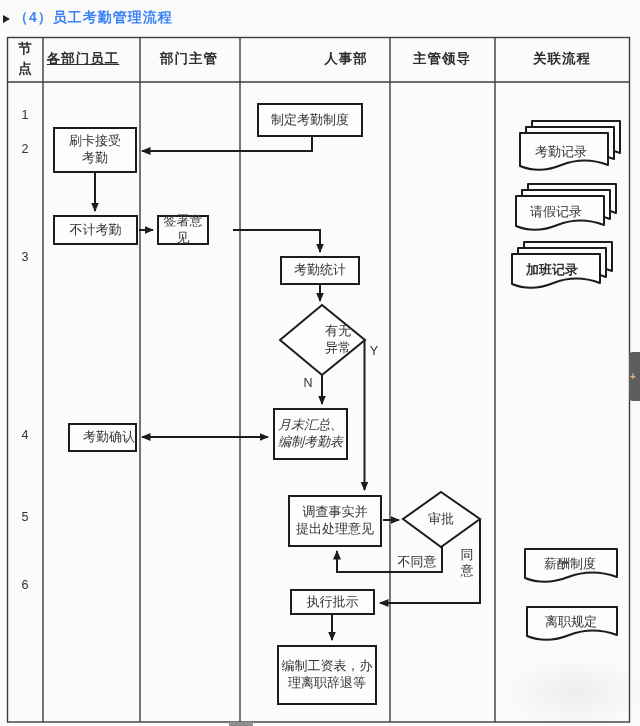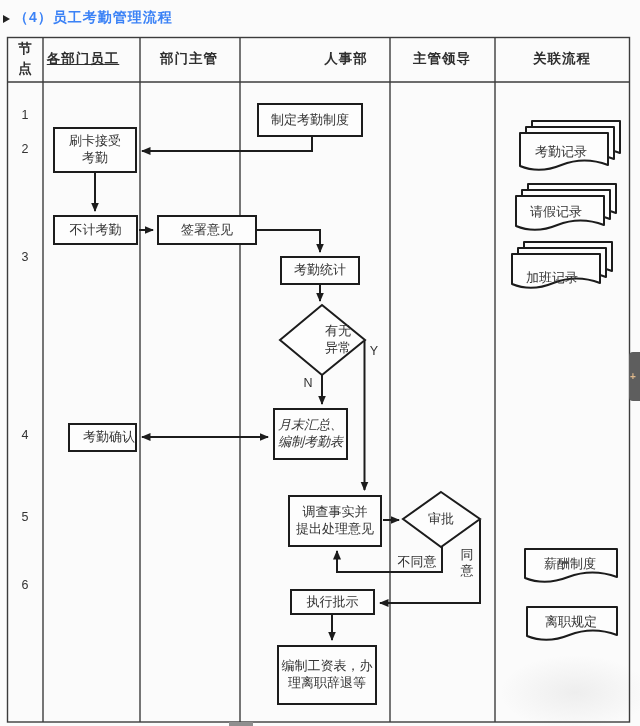--- a/index.html
+++ b/index.html
@@ -122,21 +122,21 @@
   <div class="box" style="left:257px;top:103px;width:106px;height:34px;">
     <span>制定考勤制度</span>
   </div>
   <div class="box" style="left:53px;top:127px;width:84px;height:46px;">
     <span>刷卡接受</span>
     <span>考勤</span>
   </div>
   <div class="box" style="left:53px;top:215px;width:85px;height:30px;">
     <span>不计考勤</span>
   </div>
-  <div class="box" style="left:157px;top:215px;width:100px;height:30px;">
+  <div class="box" style="left:157px;top:215px;width:52px;height:30px;">
     <span>签署意见</span>
   </div>
   <div class="box" style="left:280px;top:256px;width:80px;height:29px;">
     <span>考勤统计</span>
   </div>
   <div class="box" style="left:273px;top:408px;width:75px;height:52px;font-style:italic;">
     <span>月末汇总、</span>
     <span>编制考勤表</span>
   </div>
   <div class="box" style="left:68px;top:423px;width:69px;height:29px;align-items:flex-end;">
@@ -163,21 +163,21 @@
   <div class="edge-lbl" style="left:374px;top:351px;">Y</div>
   <div class="edge-lbl" style="left:308px;top:383px;">N</div>
   <div class="edge-lbl" style="left:417px;top:562px;font-size:13px;">不同意</div>
   <div class="edge-lbl v-lbl" style="left:467px;top:563px;font-size:13px;">
     <span>同</span>
     <span>意</span>
   </div>
 
   <div class="lbl" style="left:561px;top:152px;">考勤记录</div>
   <div class="lbl" style="left:556px;top:212px;">请假记录</div>
-  <div class="lbl" style="left:552px;top:278px;">加班记录</div>
+  <div class="lbl" style="left:552px;top:270px;font-weight:bold;">加班记录</div>
   <div class="lbl" style="left:570px;top:564px;">薪酬制度</div>
   <div class="lbl" style="left:571px;top:622px;">离职规定</div>
 
   <div class="side-tab">
     <span>+</span>
   </div>
 
   <div class="bottom-tab"></div>
 
 </div>

